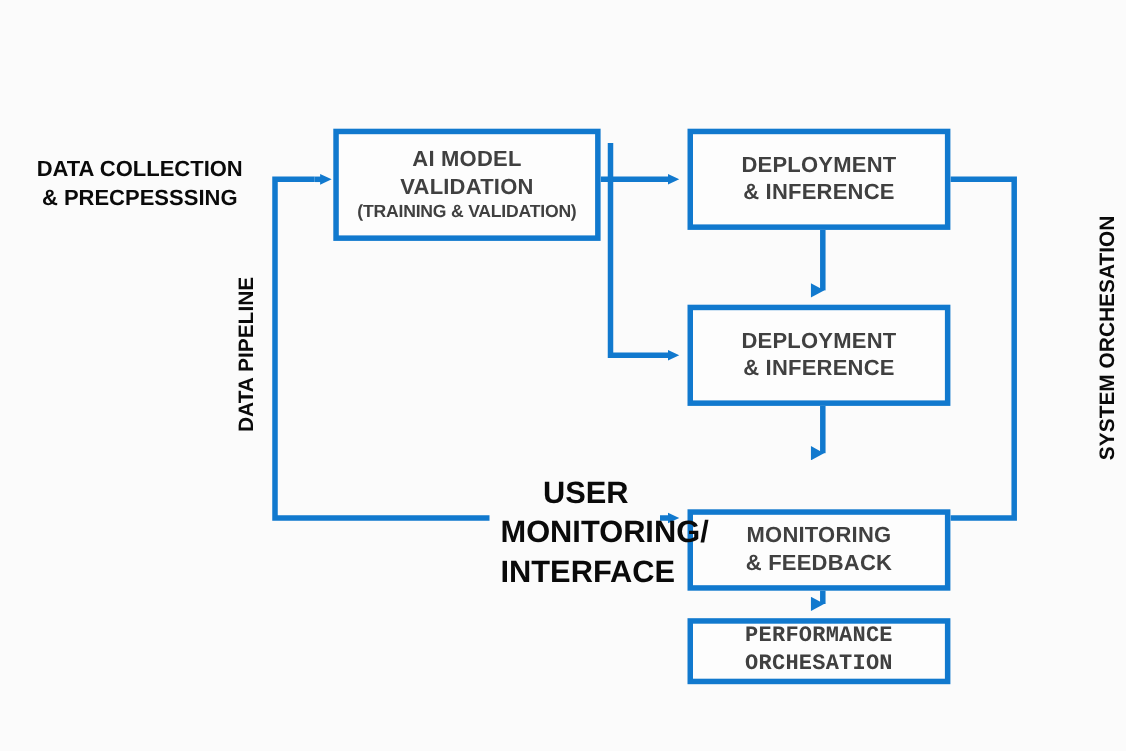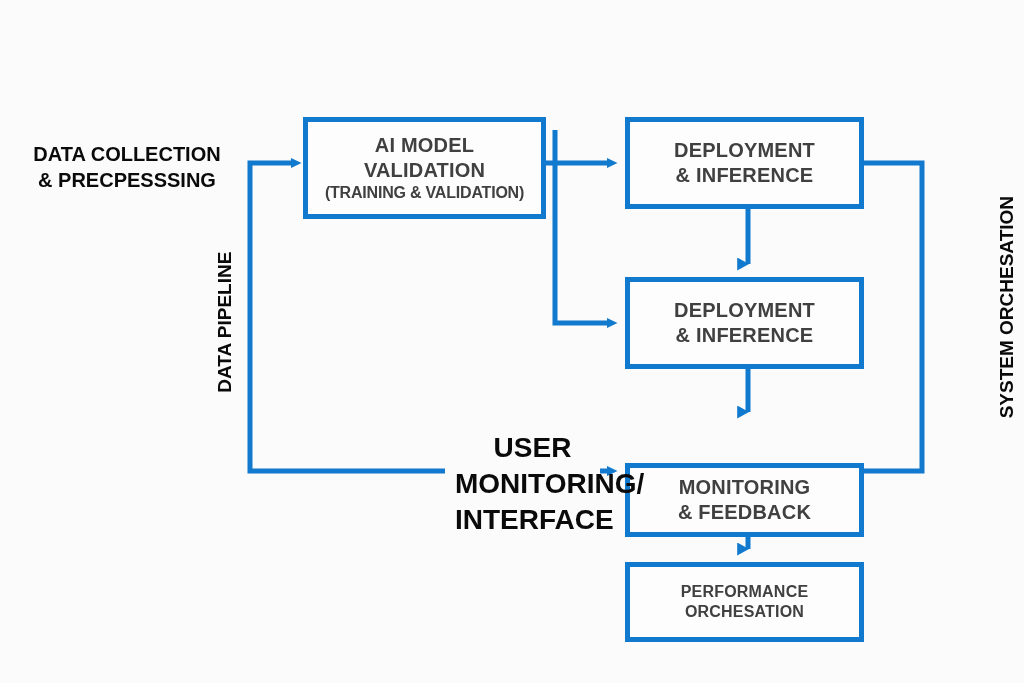--- a/index.html
+++ b/index.html
@@ -63,21 +63,21 @@
   .label .l { display: block; }
   .label.vertical {
     transform-origin: 50% 50%;
     transform: rotate(-90deg);
   }
   
   #node-ai-model      { left: 303px; top: 117px; width: 243px; height: 102px; font-size: 20px; }
   #node-deployment-1  { left: 625px; top: 117px; width: 239px; height: 92px;  font-size: 20px; }
   #node-deployment-2  { left: 625px; top: 277px; width: 239px; height: 92px;  font-size: 20px; }
   #node-monitoring    { left: 625px; top: 425px; width: 239px; height: 74px;  font-size: 20px; margin-top: 38px; }
-  #node-performance   { left: 625px; top: 562px; width: 239px; height: 80px;  font-size: 16px; }
+  #node-performance   { left: 625px; top: 562px; width: 239px; height: 60px;  font-size: 20px; font-family: Liberation Mono, monospace; }
   
   #label-data-collection { left: 22px;  top: 142px; width: 210px; font-size: 20px; }
   #label-user-app        { left: 455px; top: 430px; width: 155px; font-size: 28px; }
   #label-data-pipeline   { left: 145px; top: 310px; width: 160px; font-size: 19px; }
   #label-system-orch     { left: 890px; top: 295px; width: 235px; font-size: 19px; }
 </style>
 </head>
 <body>
 
 <div id="canvas">

